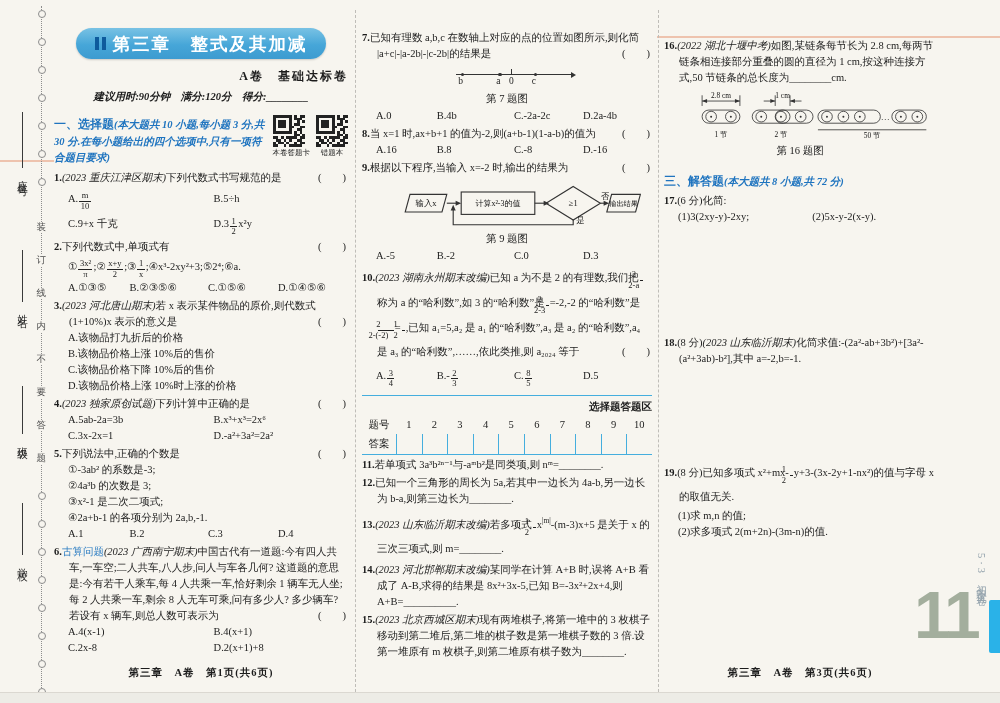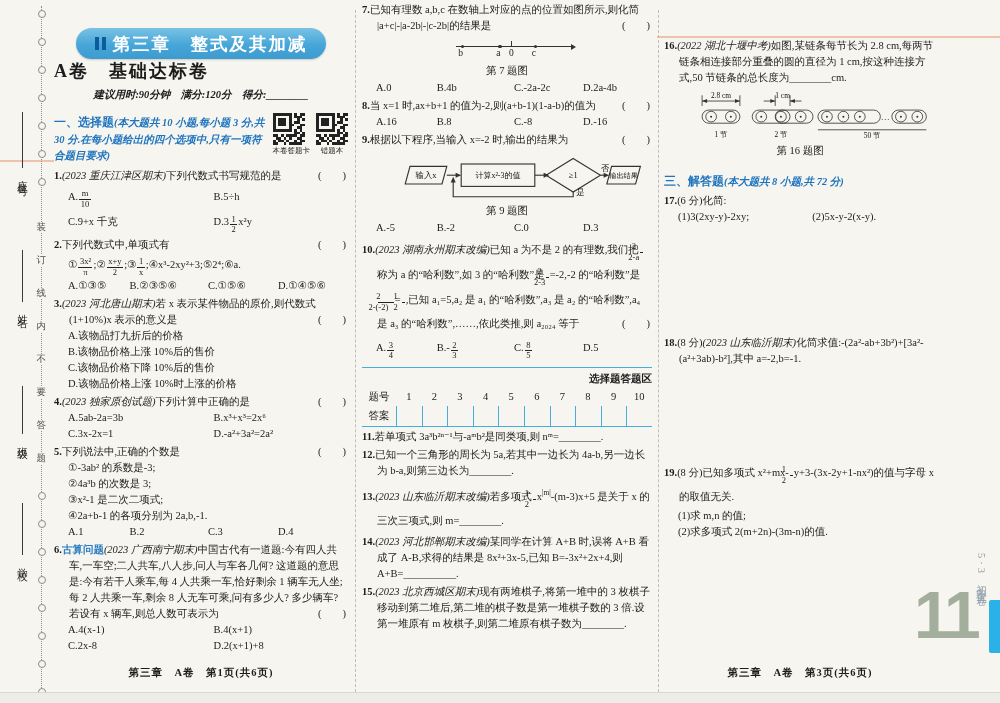--- a/index.html
+++ b/index.html
@@ -22,35 +22,35 @@
   .col{position:absolute;display:flex;flex-direction:column;}
   .footer{margin-top:auto;text-align:center;font-weight:bold;font-size:10.5px;letter-spacing:1px;padding-bottom:4px;}
   
   .banner{margin:16px auto 0;width:250px;height:31px;border-radius:16px;
           background:linear-gradient(180deg,#79c2e4 0%,#46a6d8 55%,#3d9bd0 100%);
           color:#fff;font-weight:bold;font-size:17.5px;letter-spacing:2px;
           display:flex;align-items:center;justify-content:center;
           font-family:"Liberation Sans",sans-serif;box-shadow:0 1px 2px rgba(0,0,0,.18);}
   .banner-icon{display:inline-block;width:11px;height:13px;margin-right:7px;
           background:linear-gradient(90deg,#0e5a9c 0 4px,rgba(0,0,0,0) 4px 7px,#0e5a9c 7px 11px);}
-  .paper-title{text-align:left;font-weight:bold;font-size:18px;letter-spacing:2px;}
+  .paper-title{text-align:right;font-weight:bold;font-size:12px;margin-top:9px;letter-spacing:2px;}
   .meta{text-align:center;font-size:10.5px;font-style:italic;font-weight:bold;margin:5px 0 6px;}
   
   .sect{font-size:10.5px;line-height:16.5px;margin:3px 0 1px;color:#1f74bf;}
   .sect-title{font-weight:bold;font-size:12px;font-family:"Liberation Sans",sans-serif;}
   .sect-note{font-style:italic;font-weight:600;}
   .sect-wrap{display:flex;margin-top:3px;}
   .qrbox{display:flex;gap:6px;padding:2px 0 0 2px;}
   .qr{width:32px;height:32px;display:block;}
   .qrlabel{font-size:7.5px;text-align:center;margin-top:1px;color:#222;white-space:nowrap;}
   .q{font-size:10.5px;line-height:16px;margin:2px 0 0;padding-left:15px;text-indent:-15px;position:relative;}
   .q.fr{line-height:23px;}
   .qnum{font-weight:bold;}
   .kai{font-style:italic;}
-  .btag{color:#2a7cc2;font-weight:bold;margin-top:10px;}
+  .btag{color:#2a7cc2;font-weight:normal;margin-top:10px;}
   .sub{font-size:10.5px;line-height:16px;margin:0;padding-left:14px;}
   .sub.fr{line-height:24px;}
   .opts{font-size:10.5px;line-height:16px;padding-left:14px;display:grid;margin:0;}
   .opts.fr{line-height:25px;}
   .opts.c2{grid-template-columns:52% 48%;}
   .opts.c4{grid-template-columns:22% 28% 25% 25%;}
   .opt{white-space:nowrap;}
   .brk{position:absolute;right:2px;bottom:0;text-indent:0;}
   .frac{display:inline-block;vertical-align:-7px;text-align:center;font-size:8.5px;line-height:1.15;margin:0 1px;}
   .fn{display:block;padding:0 1.5px;}
@@ -370,21 +370,21 @@
         <div class="opts c2">
           <div class="opt"><span class="t">A.4(x-1)</span></div>
           <div class="opt"><span class="t">B.4(x+1)</span></div>
           <div class="opt"><span class="t">C.2x-8</span></div>
           <div class="opt"><span class="t">D.2(x+1)+8</span></div>
         </div>
       </div>
     <div class="footer">第三章　A卷　第1页(共6页)</div>
   </div>
 
-  <div class="col" style="left:362px;top:0;width:290px;height:672px">
+  <div class="col" style="left:362px;top:28px;width:290px;height:672px">
     <div class="blocks">
         <p class="q"><span class="qnum">7.</span><span class="t">已知有理数 a,b,c 在数轴上对应的点的位置如图所示,则化简 |a+c|-|a-2b|-|c-2b|的结果是</span><span class="brk">(  )</span></p>
         <div class="numline">
           <div class="nl-line"></div>
           <div class="nl-arrow"></div>
           <div class="nl-dot" style="left: 4%;"></div>
           <div class="nl-lab" style="left: 4%;">b</div>
           <div class="nl-dot" style="left: 36%;"></div>
           <div class="nl-lab" style="left: 36%;">a</div>
           <div class="nl-tick" style="left: 47%;"></div>

